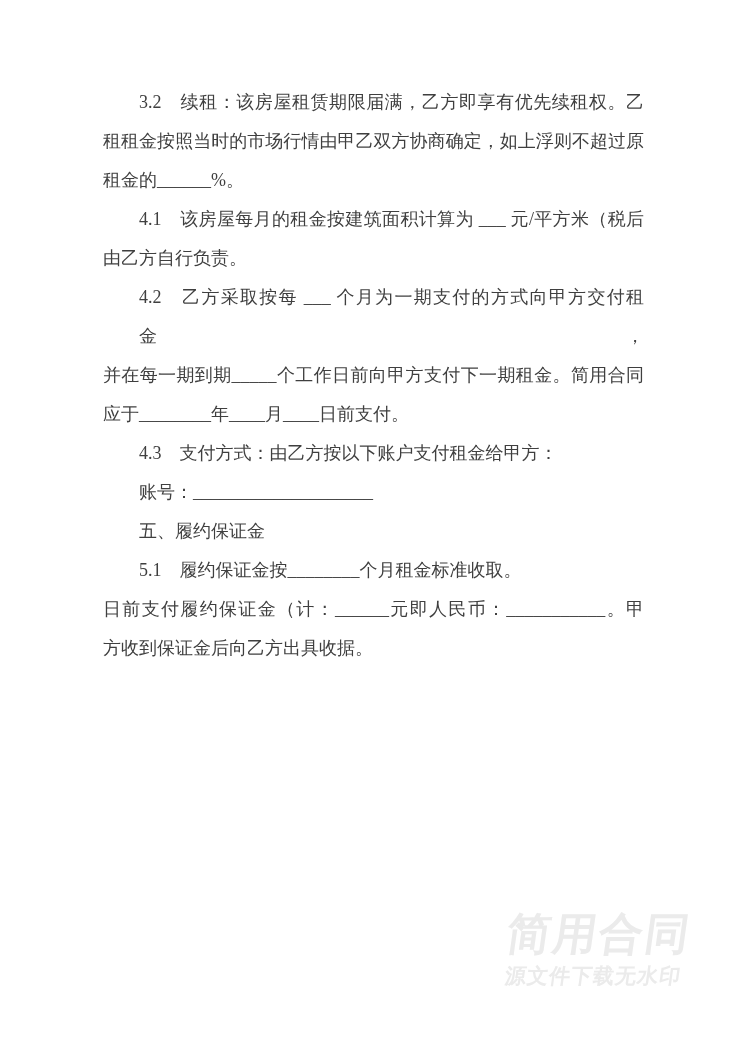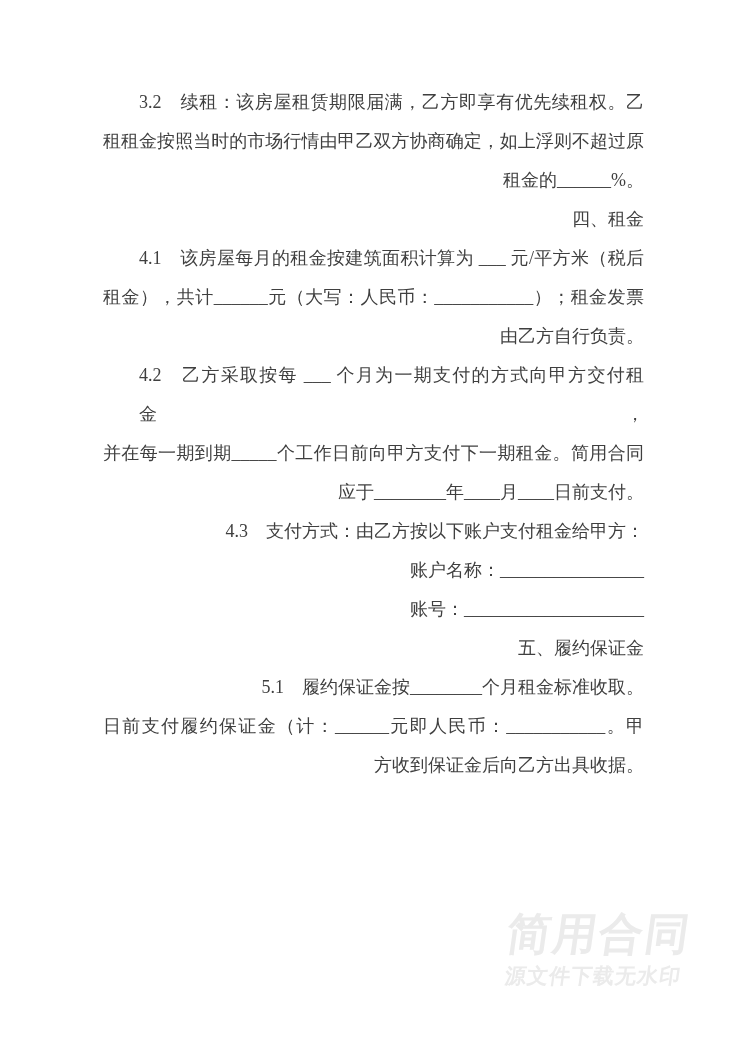--- a/index.html
+++ b/index.html
@@ -20,21 +20,21 @@
     top: 83px;
     width: 541px;
     font-family: "Liberation Serif", "DejaVu Serif", serif;
     font-size: 18px;
     line-height: 39px;
     color: #3f3f3f;
     letter-spacing: 0px;
   }
   .line {
     min-height: 39px;
-    text-align: right;
+    text-align: left;
   }
   .line.indent {
     padding-left: 36px;
   }
   .line.justify {
     text-align: justify;
     text-align-last: justify;
   }
   .watermark {
     position: absolute;
@@ -63,29 +63,26 @@
   }
 </style>
 </head>
 <body>
 
 <div class="page" style="background: rgb(255, 255, 255); padding-left: 12px;">
   <div class="doc" style="color: rgb(63, 63, 63);">
       <div class="line indent justify">3.2　续租：该房屋租赁期限届满，乙方即享有优先续租权。乙</div>
       <div class="line justify">租租金按照当时的市场行情由甲乙双方协商确定，如上浮则不超过原</div>
       <div class="line">租金的______%。</div>
-      <div class="line indent">四、租金</div>
       <div class="line indent justify">4.1　该房屋每月的租金按建筑面积计算为 ___ 元/平方米（税后</div>
-      <div class="line justify">租金），共计______元（大写：人民币：___________）；租金发票</div>
       <div class="line">由乙方自行负责。</div>
       <div class="line indent justify">4.2　乙方采取按每 ___ 个月为一期支付的方式向甲方交付租金，</div>
       <div class="line justify">并在每一期到期_____个工作日前向甲方支付下一期租金。简用合同</div>
       <div class="line">应于________年____月____日前支付。</div>
       <div class="line indent">4.3　支付方式：由乙方按以下账户支付租金给甲方：</div>
-      <div class="line indent">账户名称：________________</div>
       <div class="line indent">账号：____________________</div>
       <div class="line indent">五、履约保证金</div>
       <div class="line indent">5.1　履约保证金按________个月租金标准收取。</div>
       <div class="line justify">日前支付履约保证金（计：______元即人民币：___________。甲</div>
       <div class="line">方收到保证金后向乙方出具收据。</div>
     </div>
   <div class="watermark" style="color: rgb(235, 235, 235);">
     <div class="wm-title">简用合同</div>
     <div class="wm-sub">源文件下载无水印</div>
   </div>

